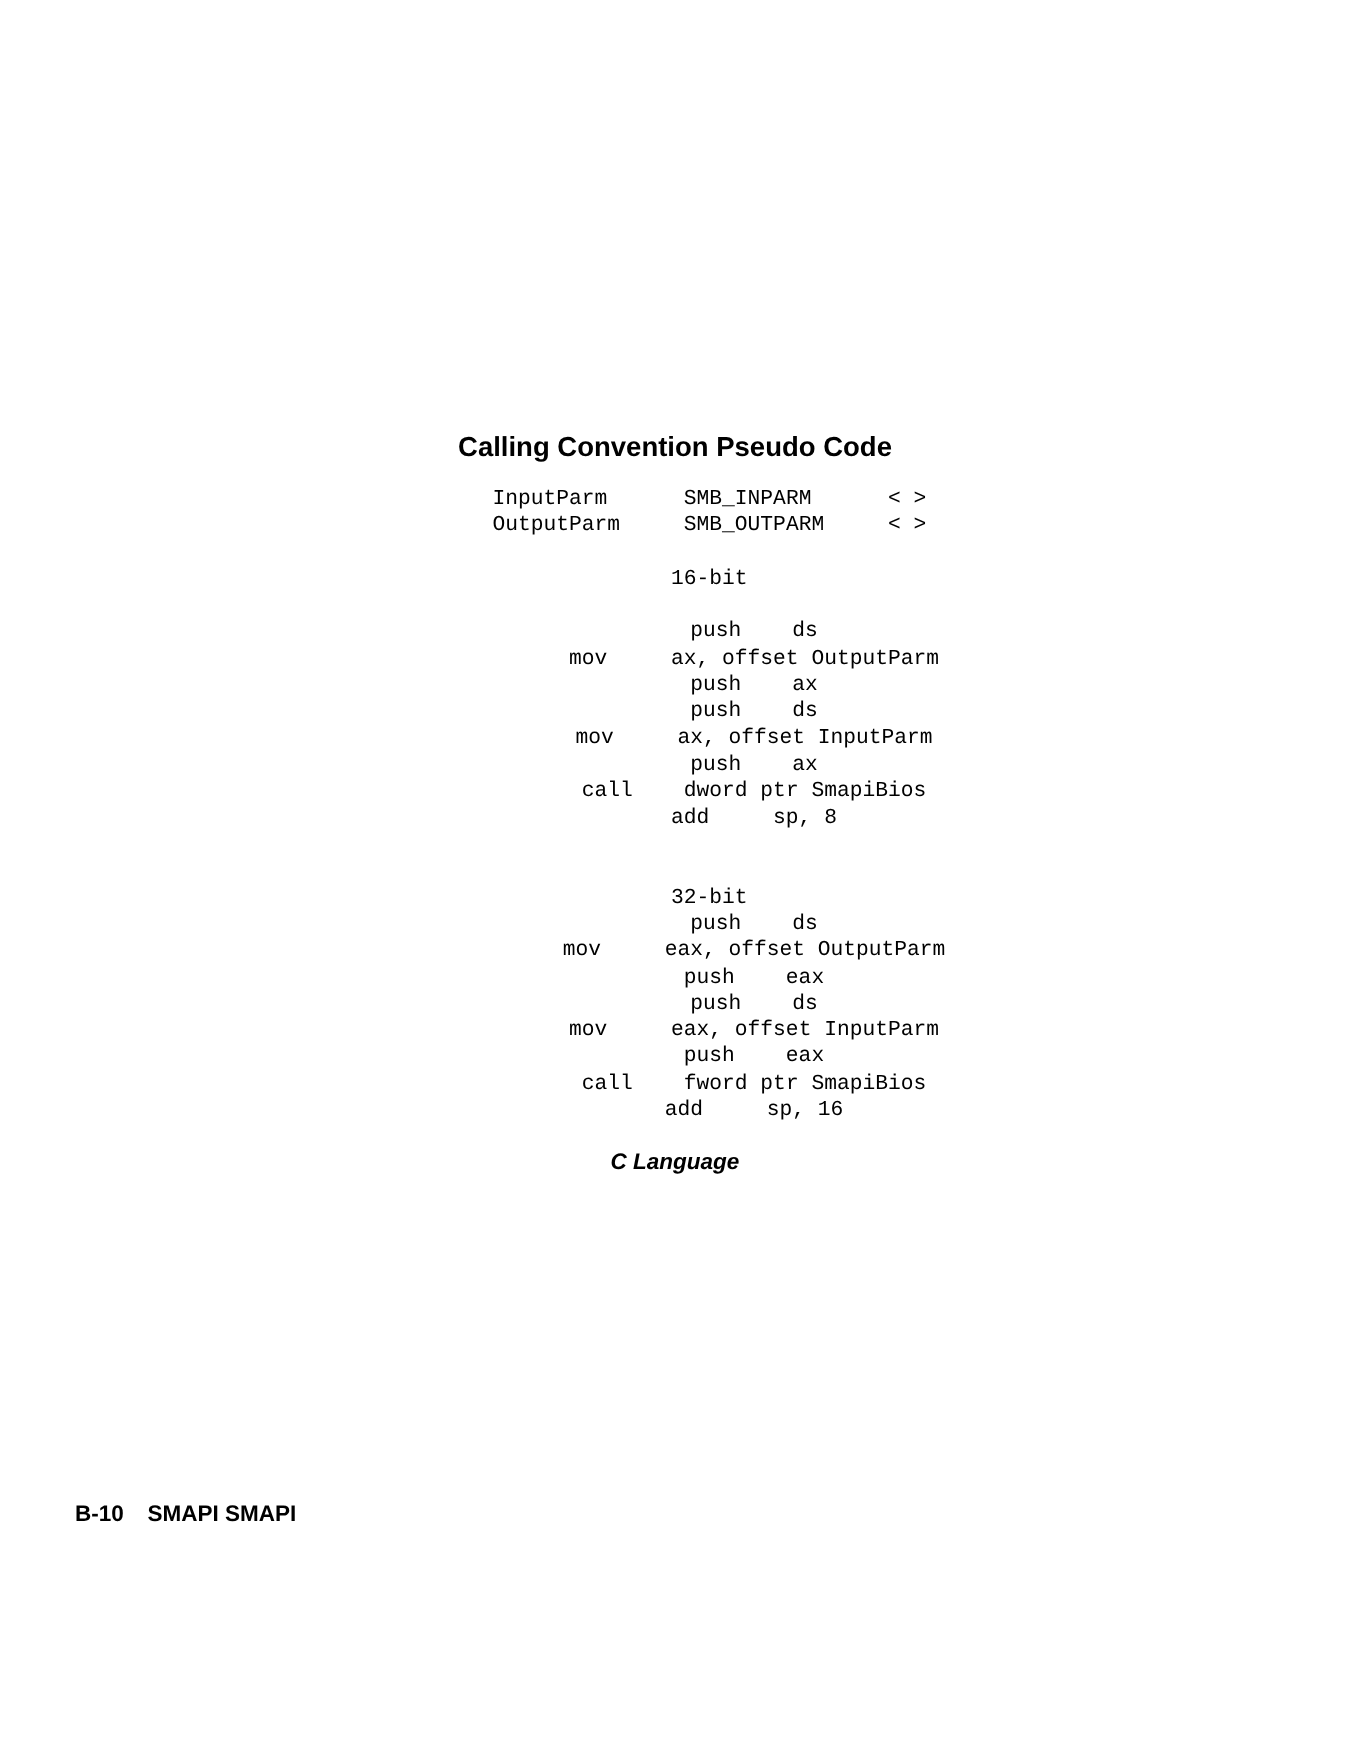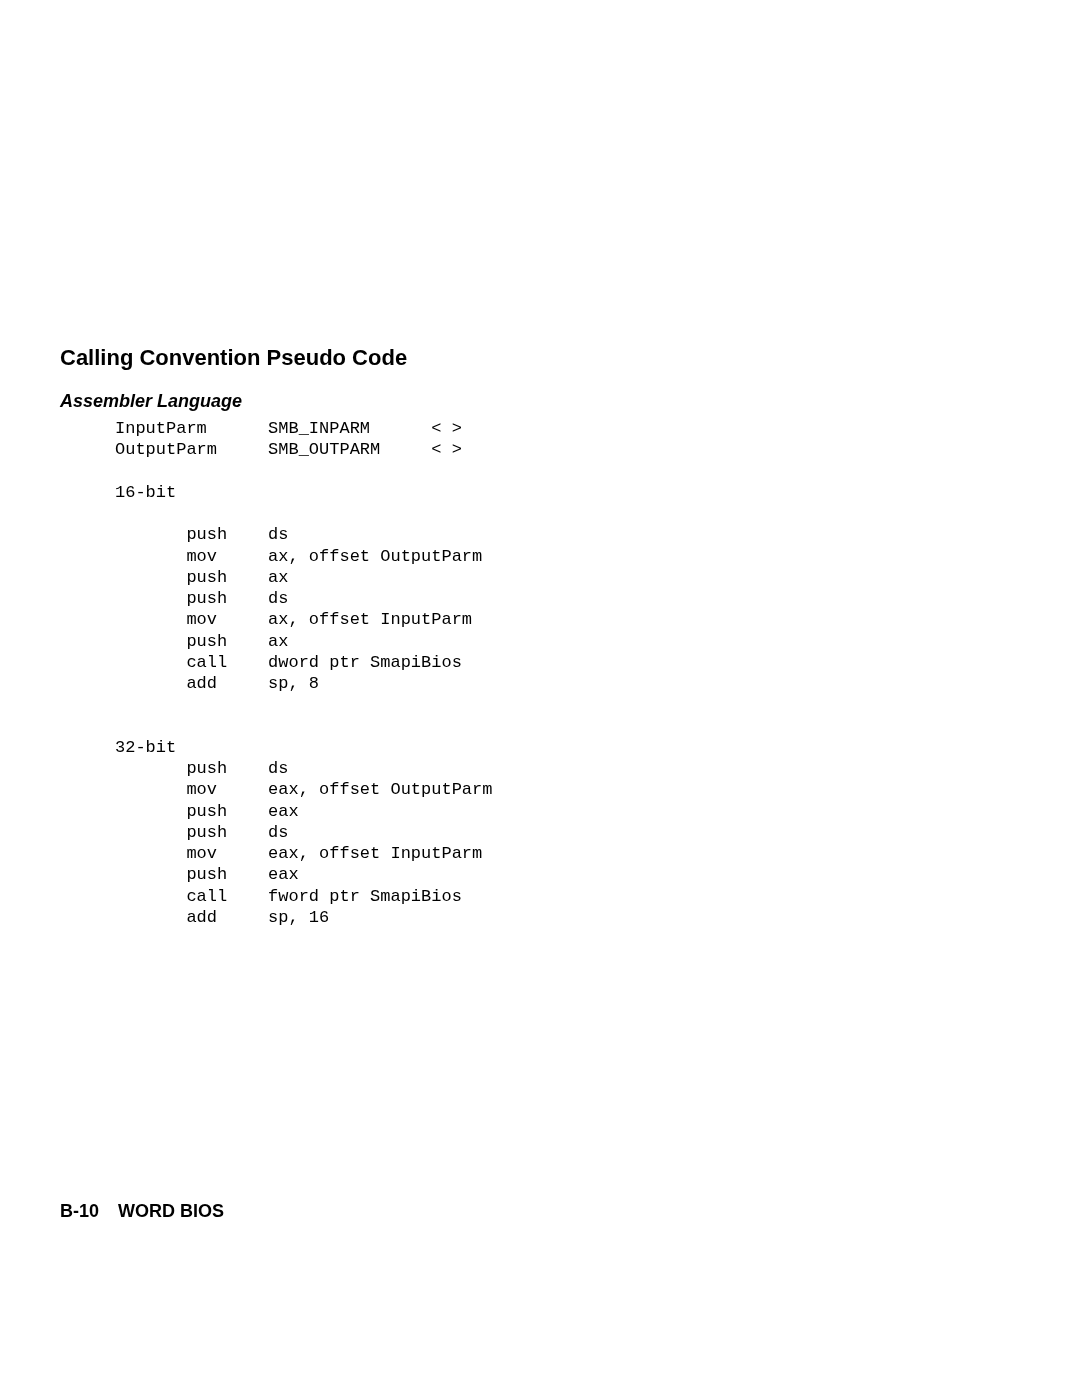--- a/index.html
+++ b/index.html
@@ -10,20 +10,21 @@
     height: 1397px;
     font-family: Arial, Helvetica, sans-serif;
     color: #000;
   }
   .page {
     position: relative;
     width: 1080px;
     height: 1397px;
     box-sizing: border-box;
     padding: 345px 60px 0 60px;
+    text-align: center;
   }
   .heading {
     font-weight: bold;
     font-size: 22px;
     margin-bottom: 18px;
   }
   .intro {
     font-size: 18px;
     margin-bottom: 28px;
   }
@@ -58,21 +59,20 @@
   }
 </style>
 </head>
 <body>
 
 <div class="page">
 
   <div class="heading">Calling Convention Pseudo Code</div>
 
 
-  <div class="subheading">Assembler Language</div>
   <pre class="codeblock">InputParm      SMB_INPARM      &lt; &gt;
 OutputParm     SMB_OUTPARM     &lt; &gt;
 
 16-bit
 
        push    ds
        mov     ax, offset OutputParm
        push    ax
        push    ds
        mov     ax, offset InputParm
@@ -84,19 +84,20 @@
 32-bit
        push    ds
        mov     eax, offset OutputParm
        push    eax
        push    ds
        mov     eax, offset InputParm
        push    eax
        call    fword ptr SmapiBios
        add     sp, 16</pre>
 
+  <div class="subheading">C Language</div>
 
   <div class="footer">
     <span class="pageno">B-10</span>
-    <span class="footertitle">WORD BIOS</span>
+    <span class="footertitle">SMAPI SMAPI</span>
   </div>
 
 </div>
 
 </body></html>

